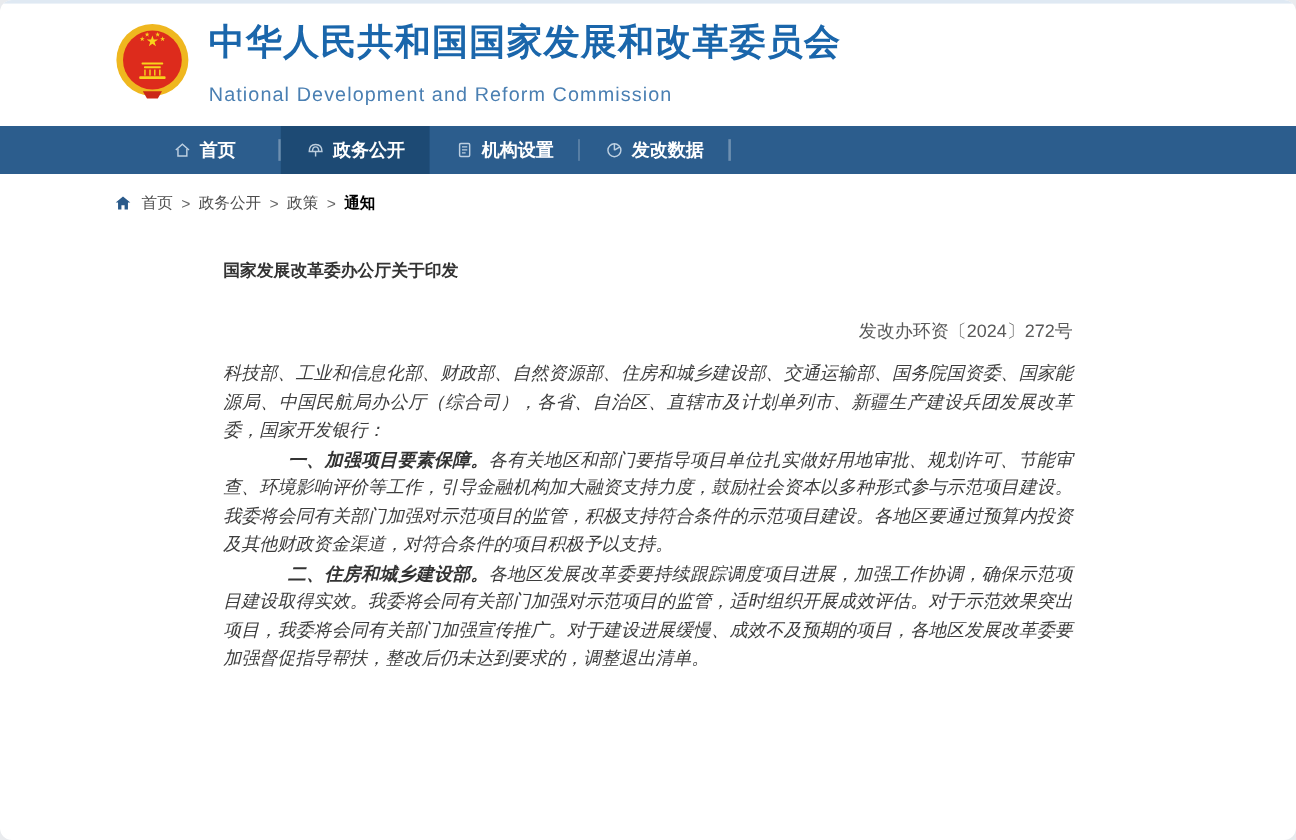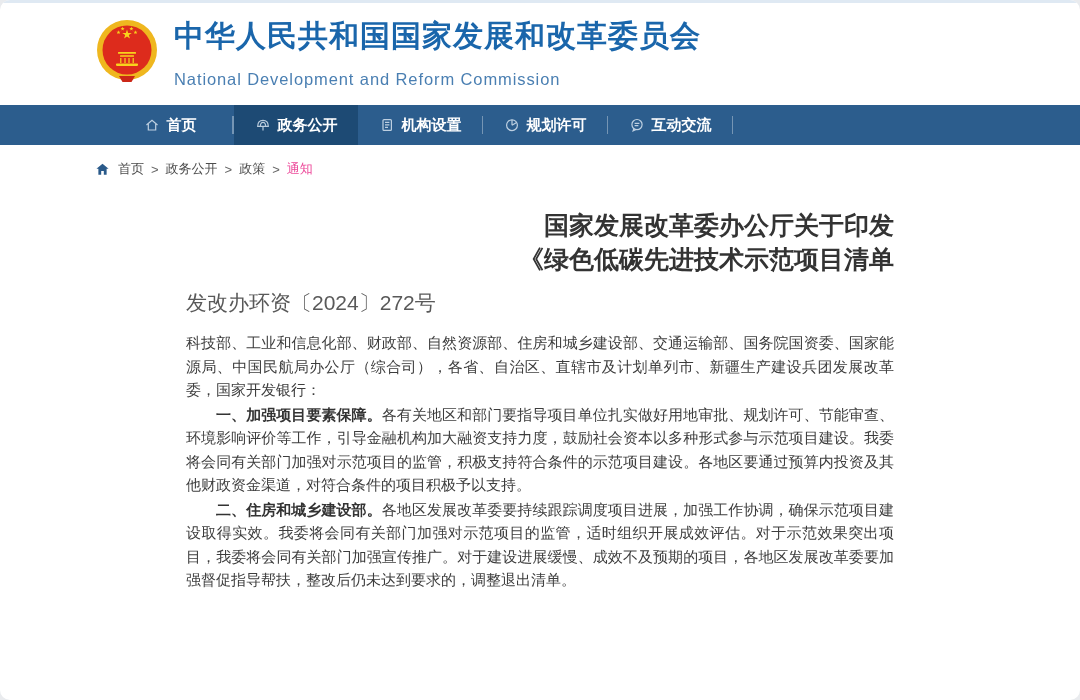--- a/index.html
+++ b/index.html
@@ -19,31 +19,31 @@
   .nav-bar{height:40px;background:#2c5d8d;display:flex;align-items:stretch;padding-left:108px;}
   .nav-item{width:124px;display:flex;align-items:center;justify-content:center;gap:7px;
     color:#ffffff;font-size:15px;font-weight:bold;cursor:pointer;}
   .nav-item.active{background:#1d4a74;}
   .nav-icon{display:flex;align-items:center;opacity:.85;}
   .nav-sep{width:1px;height:18px;background:rgba(255,255,255,.35);align-self:center;}
   
   .breadcrumb{display:flex;align-items:center;gap:7px;padding:15px 0 8px 95px;font-size:13px;color:#4d4d4d;}
   .crumb{cursor:pointer;}
   .crumb-sep{color:#666;}
-  .crumb.current{font-weight:normal;color:#ec4899;}
+  .crumb.current{font-weight:bold;color:#000000;}
   .home-glyph{display:flex;align-items:center;margin-right:1px;}
   
   .doc{width:708px;margin:0 auto;}
-  .doc-title{margin:22px 0 0 0;text-align:right;font-size:25px;line-height:34px;color:#333;font-weight:bold;}
-  .doc-number{text-align:left;margin-top:13px;font-size:21px;color:#595959;}
+  .doc-title{margin:22px 0 0 0;text-align:left;font-size:14px;line-height:34px;color:#333;font-weight:bold;}
+  .doc-number{text-align:right;margin-top:25px;font-size:15px;color:#595959;}
   .doc-body{margin-top:15px;font-family:"Liberation Serif","DejaVu Serif",serif;
     font-size:15px;line-height:23.5px;color:#3d3d3d;text-align:justify;}
-  .para{margin:0;}
+  .para{margin:0;font-style:italic;}
   .para.indent{text-indent:2em;}
-  .para .lead{font-family:"Liberation Sans","DejaVu Sans",sans-serif;font-weight:bold;color:#333;}
+  .para .lead{font-family:"Liberation Sans","DejaVu Sans",sans-serif;font-weight:bold;color:#333;margin-left:24px;}
 </style>
 </head>
 <body>
 
 <div class="page">
   <div class="top-strip"></div>
 
   <div class="site-header">
     <svg class="emblem" viewBox="0 0 64 64">
       <defs>
@@ -105,33 +105,23 @@
       <span class="nav-label">机构设置</span>
     </div>
     <span class="nav-sep"></span>
     <div class="nav-item">
       <span class="nav-icon">
         <svg width="16" height="16" viewBox="0 0 16 16" fill="none" stroke="#d7e4f0" stroke-width="1.2">
             <circle cx="8" cy="8.2" r="5.4"></circle>
             <path d="M8 8.2 V2.8 M8 8.2 L12.6 5.4"></path>
           </svg>
       </span>
-      <span class="nav-label">规划许可</span>
+      <span class="nav-label">发改数据</span>
     </div>
     <span class="nav-sep"></span>
-    <div class="nav-item">
-      <span class="nav-icon">
-        <svg width="16" height="16" viewBox="0 0 16 16" fill="none" stroke="#d7e4f0" stroke-width="1.2">
-            <circle cx="8" cy="7.6" r="5.1"></circle>
-            <path d="M4.9 11.5 L4.1 13.9 L7.1 12.4"></path>
-            <path d="M5.6 6.4 H10.4 M5.6 8.7 H9.4"></path>
-          </svg>
-      </span>
-      <span class="nav-label">互动交流</span>
-    </div>
     <span class="nav-sep"></span>
   </div>
 
   <div class="breadcrumb">
     <span class="home-glyph">
       <svg width="15" height="15" viewBox="0 0 16 16" fill="#2a5a8a">
           <path d="M8 1.8 L14.5 7.3 H12.4 V13.5 H9.4 V9.6 H6.6 V13.5 H3.6 V7.3 H1.5 Z"></path>
         </svg>
     </span>
     <span class="crumb">首页</span>
@@ -139,21 +129,20 @@
     <span class="crumb">政务公开</span>
     <span class="crumb-sep">&gt;</span>
     <span class="crumb">政策</span>
     <span class="crumb-sep">&gt;</span>
     <span class="crumb current">通知</span>
   </div>
 
   <div class="doc">
     <h1 class="doc-title">
       <span style="display:block">国家发展改革委办公厅关于印发</span>
-      <span style="display:block">《绿色低碳先进技术示范项目清单</span>
     </h1>
     <div class="doc-number">发改办环资〔2024〕272号</div>
 
     <div class="doc-body">
       <p class="para"><span>科技部、工业和信息化部、财政部、自然资源部、住房和城乡建设部、交通运输部、国务院国资委、国家能源局、中国民航局办公厅（综合司），各省、自治区、直辖市及计划单列市、新疆生产建设兵团发展改革委，国家开发银行：</span></p>
       <p class="para indent"><b class="lead">一、加强项目要素保障。</b><span>各有关地区和部门要指导项目单位扎实做好用地审批、规划许可、节能审查、环境影响评价等工作，引导金融机构加大融资支持力度，鼓励社会资本以多种形式参与示范项目建设。我委将会同有关部门加强对示范项目的监管，积极支持符合条件的示范项目建设。各地区要通过预算内投资及其他财政资金渠道，对符合条件的项目积极予以支持。</span></p>
       <p class="para indent"><b class="lead">二、住房和城乡建设部。</b><span>各地区发展改革委要持续跟踪调度项目进展，加强工作协调，确保示范项目建设取得实效。我委将会同有关部门加强对示范项目的监管，适时组织开展成效评估。对于示范效果突出项目，我委将会同有关部门加强宣传推广。对于建设进展缓慢、成效不及预期的项目，各地区发展改革委要加强督促指导帮扶，整改后仍未达到要求的，调整退出清单。</span></p>
 
     </div>
 

